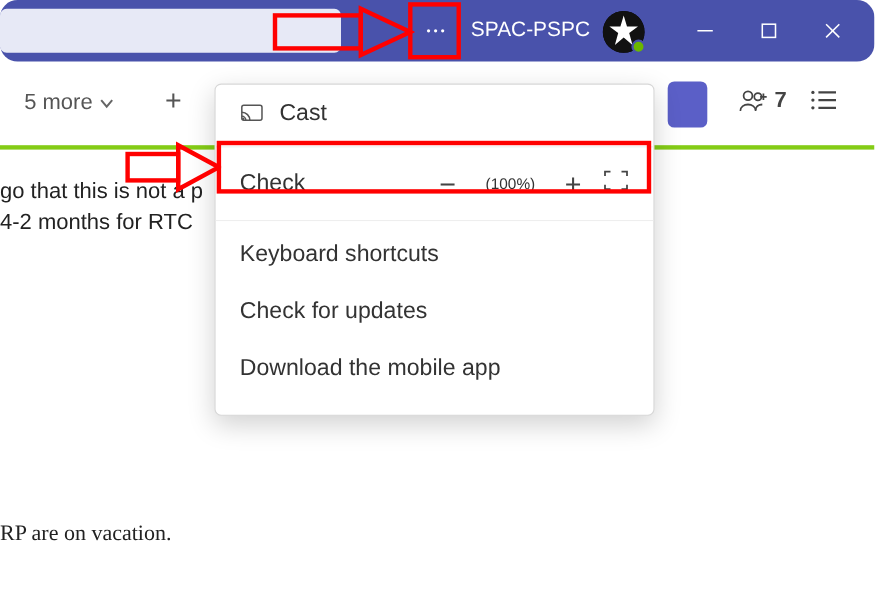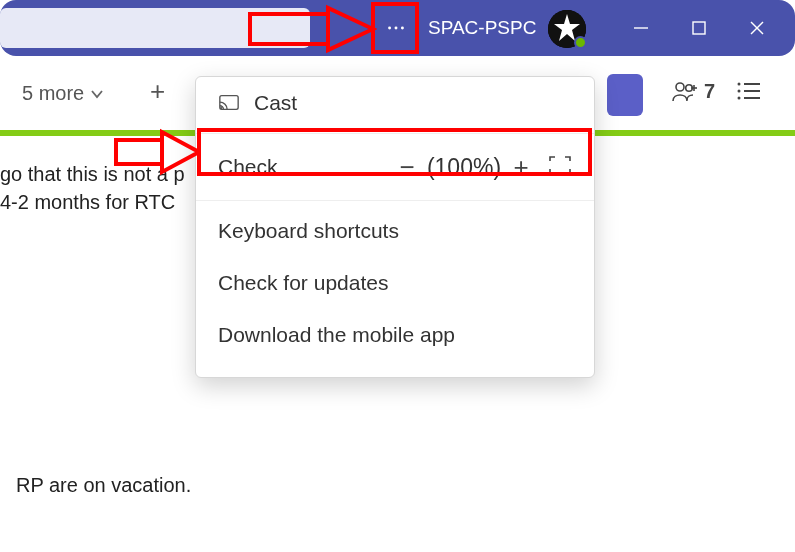--- a/index.html
+++ b/index.html
@@ -58,21 +58,21 @@
   }
   .winctrl.min { left: 614px; }
   .winctrl.max { left: 672px; }
   .winctrl.cls { left: 730px; }
   .winctrl svg { stroke: #fff; stroke-width: 1.4; fill: none; }
 
   
   .toolbar {
     height: 80px;
     position: relative;
-    border-bottom: 6px solid #84cc16;
+    border-bottom: 4px solid #84cc16;
   }
   .more-tabs {
     position: absolute;
     left: 22px; top: 26px;
     color: #555; font-size: 20px;
     display: flex; align-items: center; gap: 6px;
     cursor: pointer;
   }
   .add-tab {
     position: absolute;
@@ -106,21 +106,21 @@
   
   .content {
     position: relative;
     padding: 14px 0 0 0;
     font-size: 20px;
     color: #222;
     line-height: 1.4;
   }
   .line1 { position:absolute; top: 24px; left:0; white-space:nowrap; }
   .line2 { position:absolute; top: 52px; left:0; white-space:nowrap; }
-  .line3 { position:absolute; top: 335px; left:16px; white-space:nowrap; }
+  .line3 { position:absolute; top: 335px; left:0; white-space:nowrap;font-family:Liberation Serif, serif; }
 
   
   .menu {
     position: absolute;
     left: 195px; top: 76px;
     width: 400px;
     background: #fff;
     border: 1px solid #d7d7d7;
     border-radius: 6px;
     box-shadow: 0 8px 24px rgba(0,0,0,0.18);
@@ -147,21 +147,21 @@
     display: flex; align-items: center;
     height: 58px;
     padding: 0 22px;
     font-size: 21px; color:#333;
   }
   .zoom-row .lbl { flex: 0 0 auto; }
   .zoom-row .spacer { flex: 1; }
   .zoom-row .zbtn {
     width: 34px; text-align:center; font-size: 26px; color:#444; cursor:pointer; font-weight:300;
   }
-  .zoom-row .zval { width: 80px; text-align:center; font-size:23px; color:#333; }
+  .zoom-row .zval { width: 80px; text-align:center; font-size:14px; color:#333; }
   .zoom-row .fs { margin-left: 10px; cursor:pointer; }
   .zoom-row .fs svg { stroke:#444; fill:none; stroke-width:1.6; }
 
   
   .annot { position:absolute; pointer-events:none; border:4px solid #ff0000; }
   .annot.box1 { left:371px; top:2px; width:48px; height:52px; }
   .annot.box2 { left:197px; top:128px; width:395px; height:48px; }
   .arrow { position:absolute; pointer-events:none; }
 </style>
 </head>

